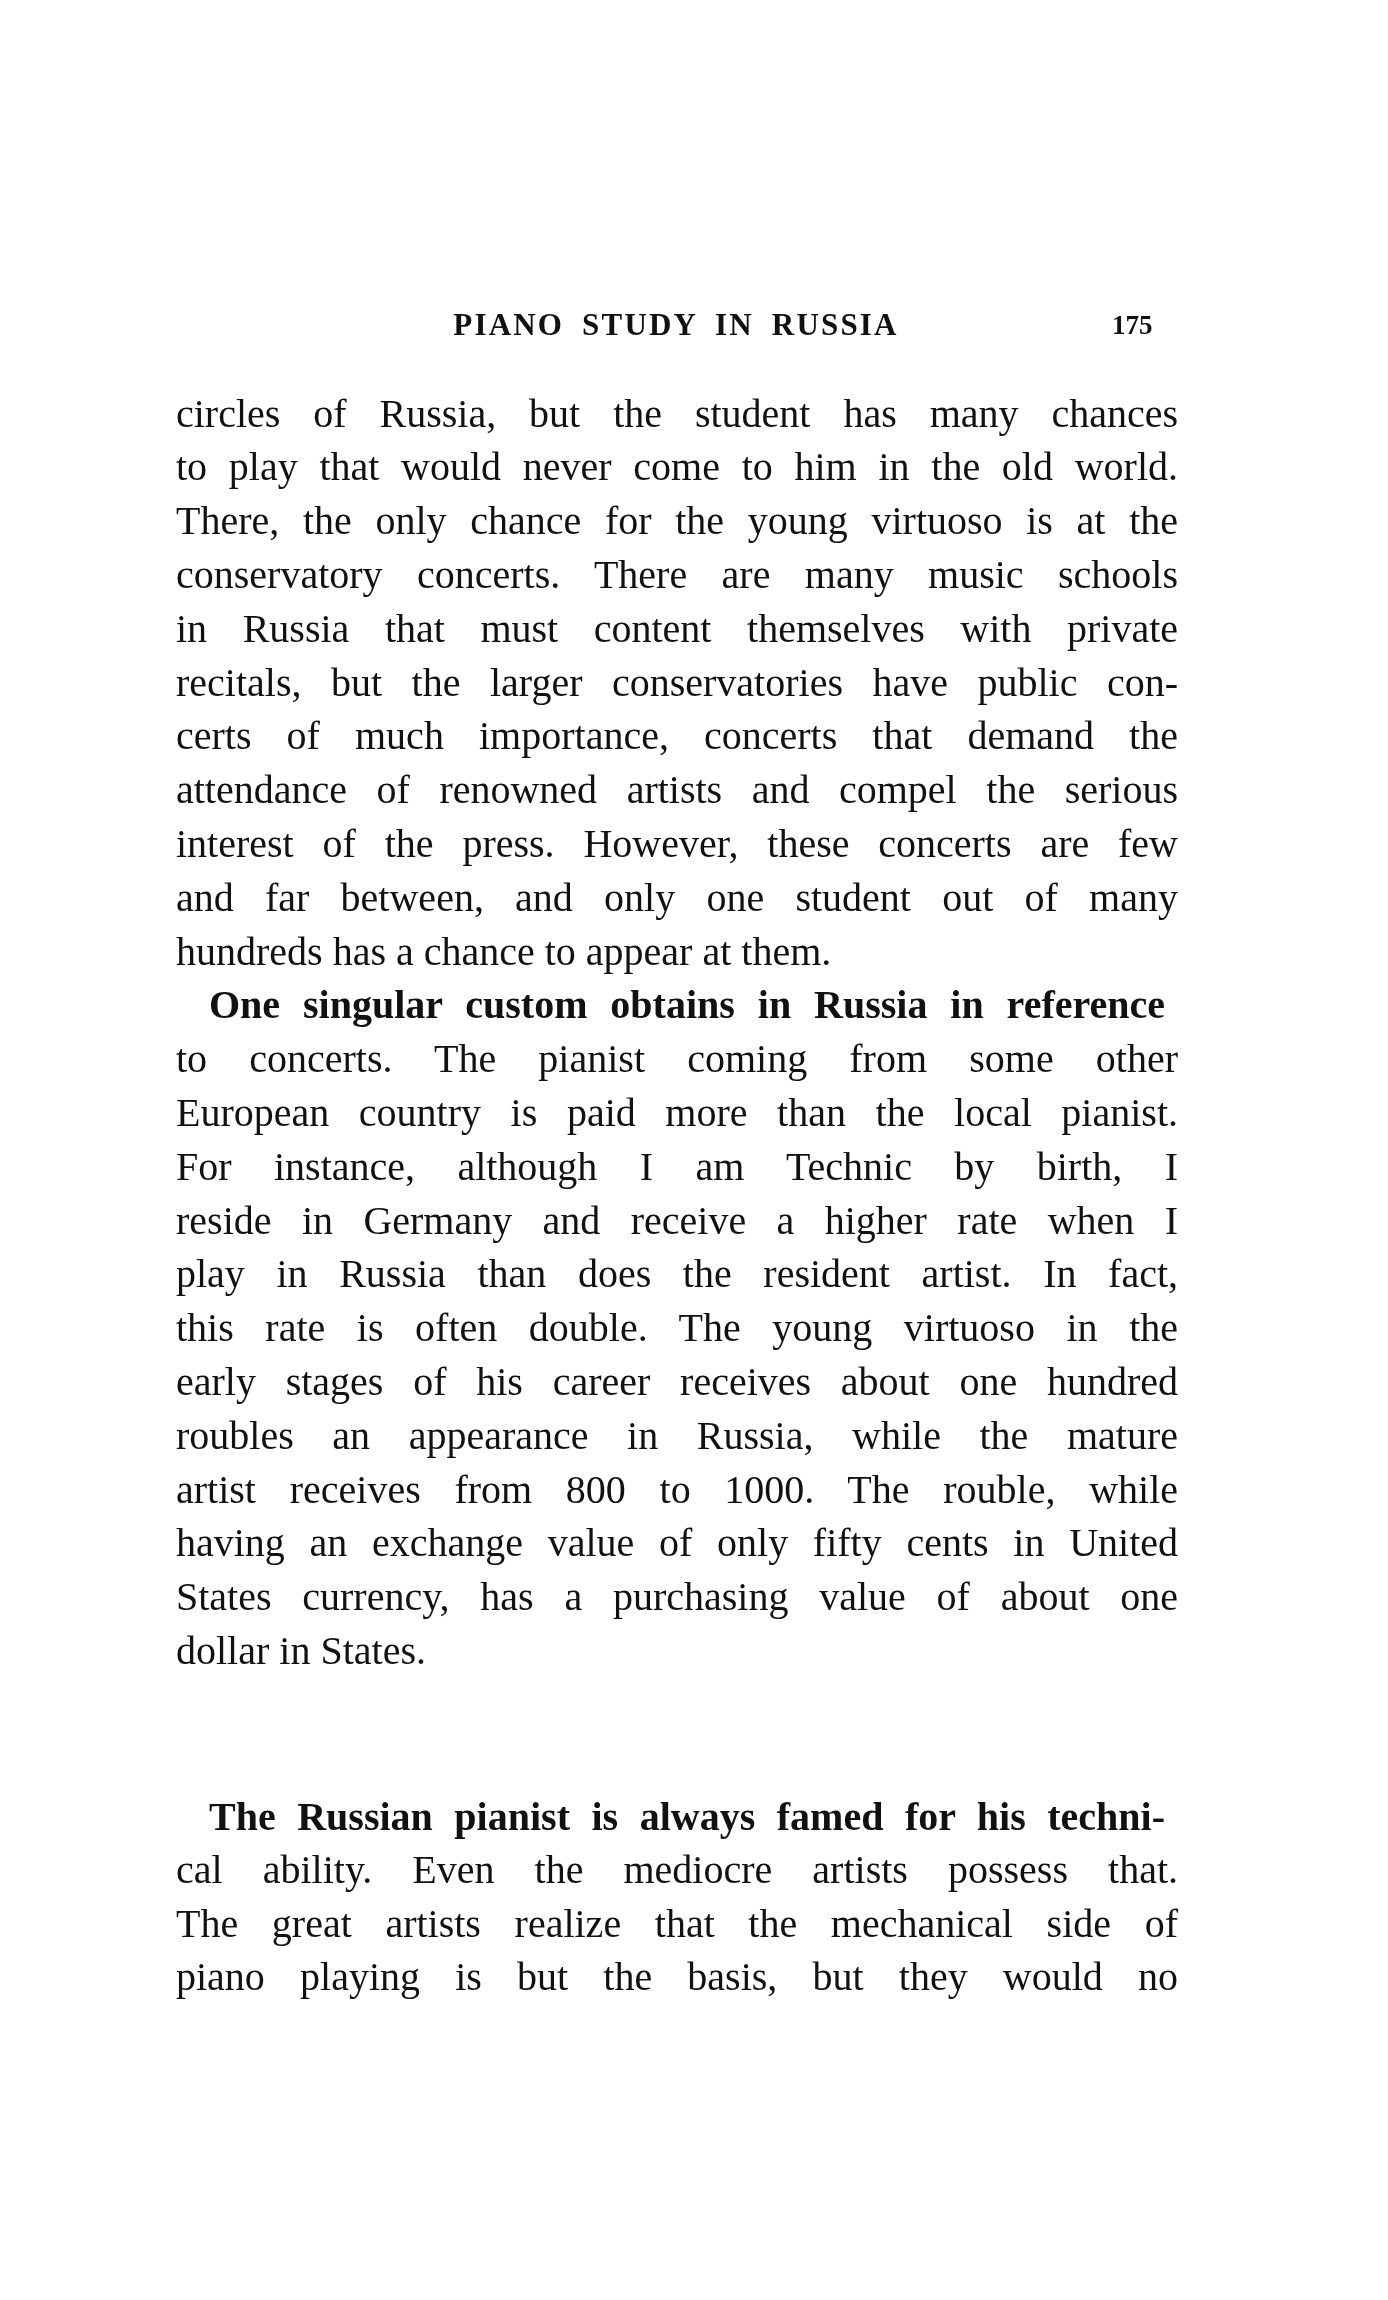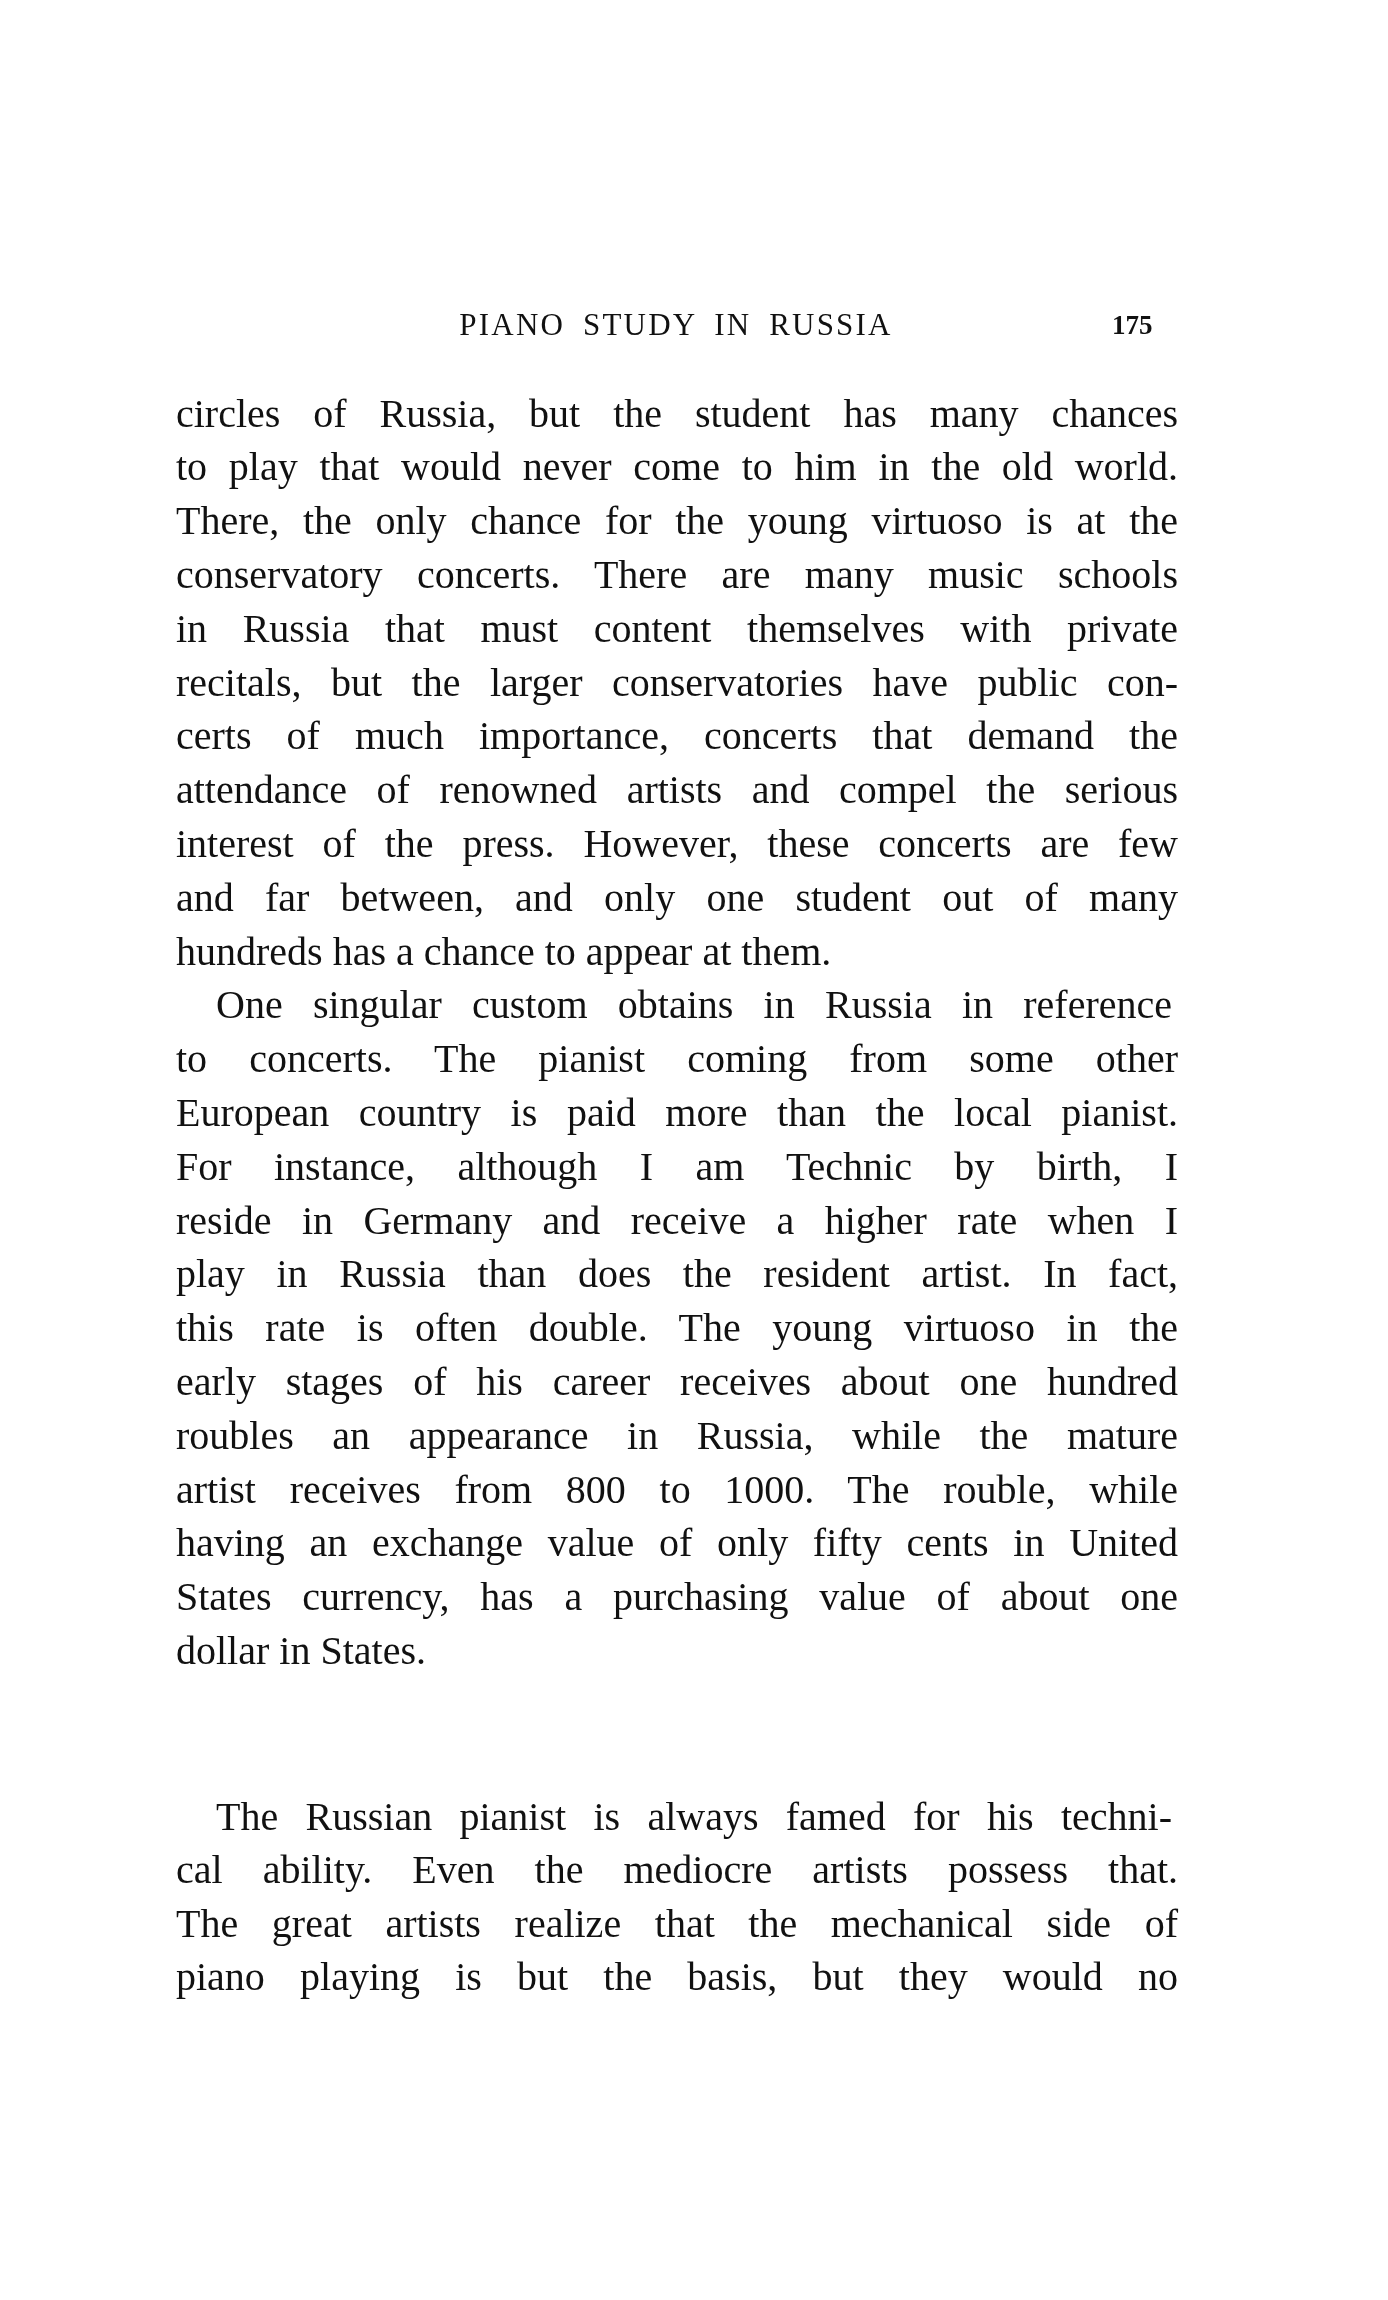--- a/index.html
+++ b/index.html
@@ -23,21 +23,21 @@
     background: #ffffff;
   }
   .running-head {
     position: absolute;
     left: 440px;
     width: 472px;
     top: 305px;
     height: 40px;
     line-height: 40px;
     font-size: 31px;
-    font-weight: normal;
+    font-weight: bold;
     letter-spacing: 2.2px;
     word-spacing: 8px;
     text-align: center;
     white-space: nowrap;
   }
   .page-number {
     position: absolute;
     left: 1112px;
     width: 72px;
     top: 302px;
@@ -57,22 +57,23 @@
     font-size: 40px;
     white-space: nowrap;
     text-align: justify;
     text-align-last: justify;
   }
   .text-line.last {
     text-align: center;
     text-align-last: left;
   }
   .text-line.indent {
-    left: 216px;
+    left: 209px;
     width: 956px;
+    font-weight: bold;
   }
   .text-line.justify-wrap {
     white-space: normal;
   }
   .section-heading {
     position: absolute;
     left: 176px;
     width: 1002px;
     height: 54px;
     line-height: 54px;

